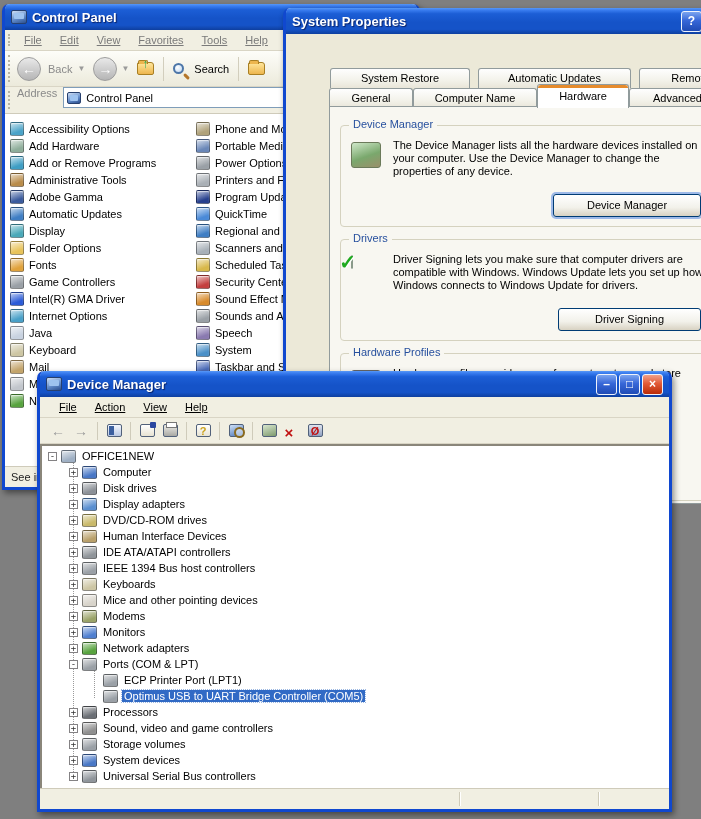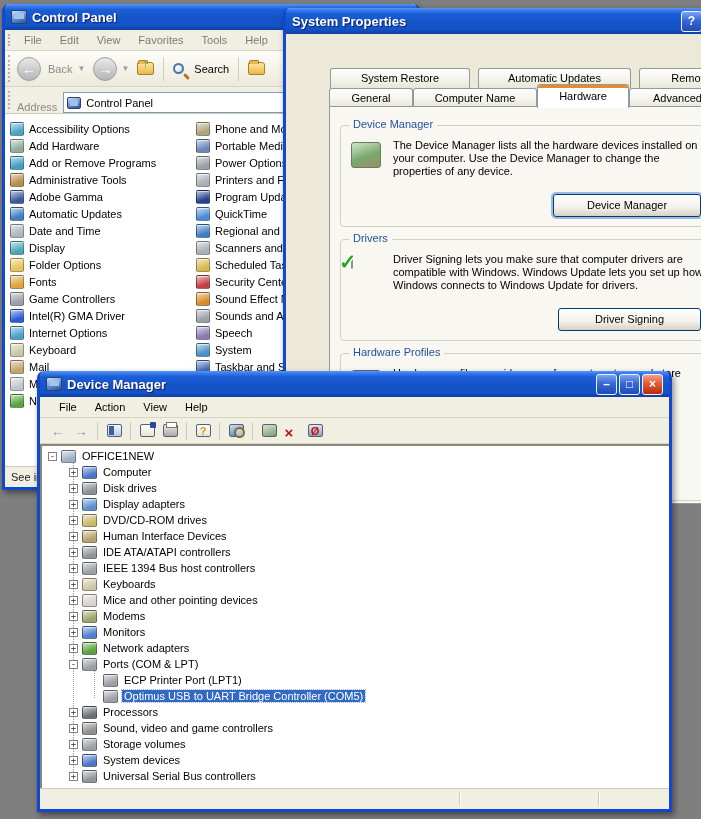--- a/index.html
+++ b/index.html
@@ -12,39 +12,39 @@
   .tbar { height:26px; flex:0 0 26px; display:flex; align-items:center; gap:5px; padding:0 6px 0 6px; border-radius:5px 5px 0 0;
           background:linear-gradient(180deg,#5898f6 0%,#3a7df0 8%,#1c5ed6 22%,#1553c8 55%,#1553c8 82%,#0e3f9f 100%); }
   .ttext { color:#fff; font-weight:bold; font-size:13px; text-shadow:1px 1px 1px rgba(0,0,40,.6); white-space:nowrap; }
   .wicon { width:16px; height:14px; border-radius:2px; background:linear-gradient(160deg,#cfe0f6,#5d87c6 60%,#2c4f8e); border:1px solid #27406e; position:relative; }
   .wicon:after{ content:""; position:absolute; left:2px; top:2px; right:2px; height:6px; background:#9ec3ef; border-radius:1px;}
   .cap-btns { margin-left:auto; display:flex; gap:2px; }
   .cap { width:21px; height:21px; border:1px solid #eef2fb; border-radius:3px; color:#fff; font-weight:bold; font-size:12px; line-height:18px; text-align:center;
          background:linear-gradient(180deg,#7ba4ef,#3767d8 45%,#1f4bb5); }
   .cap.close { background:linear-gradient(180deg,#f0a089,#e25b37 45%,#b92b08); }
   .menubar { display:flex; align-items:center; height:21px; flex:0 0 21px; background:#f1efe2; border-bottom:1px solid #d9d5c5; position:relative; padding-left:10px;}
-  .menubar .mitem { padding:3px 9px; cursor:default; }
+  .menubar .mitem { padding:3px 9px; cursor:default;text-decoration:underline; }
   .grip { position:absolute; left:3px; top:4px; bottom:4px; width:3px; border-left:2px dotted #b8b4a2; }
 
   
   #cp-win { left:2px; top:4px; width:418px; height:486px; z-index:1; background:#ece9d8; }
   #cp-menu .mitem { color:#7a7a7a; }
   .cp-toolbar { height:36px; flex:0 0 36px; display:flex; align-items:center; gap:4px; padding-left:12px; position:relative;
                 background:linear-gradient(180deg,#fdfdf9,#eceadb); border-bottom:1px solid #d9d5c5; }
   .navcirc { width:24px; height:24px; border-radius:50%; border:1px solid #9d9d9d; color:#fff; font-size:14px; line-height:22px; text-align:center;
              background:linear-gradient(180deg,#e9e9e9,#b5b5b5); }
   .navlabel { color:#8a8a8a; margin:0 1px 0 3px; }
   .caret { color:#9a9a9a; font-size:8px; margin-right:4px; }
   .tsep { width:1px; height:24px; background:#d2cebd; margin:0 5px; }
   .fold { width:17px; height:13px; background:linear-gradient(180deg,#ffe69a,#edb64e); border:1px solid #a87f23; border-radius:2px 3px 2px 2px; position:relative; }
   .fold:before{ content:""; position:absolute; top:-3px; left:0; width:8px; height:3px; background:#edb64e; border:1px solid #a87f23; border-bottom:none; border-radius:2px 2px 0 0;}
   .uparrow { position:absolute; left:4px; top:-6px; color:#1f9e28; font-weight:bold; font-size:12px; text-shadow:0 0 1px #fff; }
   .mag { width:11px; height:11px; border:2px solid #4d76a8; border-radius:50%; position:relative; background:radial-gradient(circle at 35% 35%,#fff,#bcd6f2); }
   .mag:after { content:""; position:absolute; width:7px; height:3px; background:#b4762a; transform:rotate(45deg); left:8px; top:10px; border-radius:2px; }
-  .cp-address { height:27px; flex:0 0 27px; display:flex; align-items:flex-end; gap:6px; background:#f1efe2; border-bottom:1px solid #cfcbba; padding-left:12px; position:relative;}
+  .cp-address { height:27px; flex:0 0 27px; display:flex; align-items:flex-start; gap:6px; background:#f1efe2; border-bottom:1px solid #cfcbba; padding-left:12px; position:relative;}
   .addr-label { color:#8a8a8a; }
   .addr-combo { flex:1; height:21px; margin-right:0; background:#fff; border:1px solid #7f9db9; display:flex; align-items:center; gap:5px; padding-left:3px; }
   .cp-content { flex:1; background:#fff; position:relative; overflow:hidden; padding-top:20px; }
   .cp-col { position:absolute; top:6px; left:5px; width:190px; }
   .cp-col.right { left:191px; width:230px; }
   .cp-item { height:17px; display:flex; align-items:center; gap:5px; white-space:nowrap; overflow:hidden; }
   .ico14 { width:14px; height:14px; flex:0 0 14px; border-radius:2px; border:1px solid rgba(0,0,0,.35); box-shadow:inset 0 1px 1px rgba(255,255,255,.6); }
   .cp-status { height:21px; flex:0 0 21px; background:#f1efe2; border-top:1px solid #cfcbba; display:flex; align-items:center; padding-left:6px; color:#222; }
 
   
@@ -164,24 +164,20 @@
             <span data-name="item-label">Administrative Tools</span>
           </div>
           <div class="cp-item" data-name="control-panel-item-adobe-gamma">
             <span class="ico14" data-name="adobe-gamma-icon" style="background: linear-gradient(160deg, rgb(255, 255, 255) -30%, rgb(58, 90, 156) 70%);"></span>
             <span data-name="item-label">Adobe Gamma</span>
           </div>
           <div class="cp-item" data-name="control-panel-item-automatic-updates">
             <span class="ico14" data-name="automatic-updates-icon" style="background: linear-gradient(160deg, rgb(255, 255, 255) -30%, rgb(63, 126, 196) 70%);"></span>
             <span data-name="item-label">Automatic Updates</span>
           </div>
-          <div class="cp-item" data-name="control-panel-item-date-and-time">
-            <span class="ico14" data-name="date-and-time-icon" style="background: linear-gradient(160deg, rgb(255, 255, 255) -30%, rgb(176, 182, 189) 70%);"></span>
-            <span data-name="item-label">Date and Time</span>
-          </div>
           <div class="cp-item" data-name="control-panel-item-display">
             <span class="ico14" data-name="display-icon" style="background: linear-gradient(160deg, rgb(255, 255, 255) -30%, rgb(73, 168, 184) 70%);"></span>
             <span data-name="item-label">Display</span>
           </div>
           <div class="cp-item" data-name="control-panel-item-folder-options">
             <span class="ico14" data-name="folder-options-icon" style="background: linear-gradient(160deg, rgb(255, 255, 255) -30%, rgb(232, 195, 90) 70%);"></span>
             <span data-name="item-label">Folder Options</span>
           </div>
           <div class="cp-item" data-name="control-panel-item-fonts">
             <span class="ico14" data-name="fonts-icon" style="background: linear-gradient(160deg, rgb(255, 255, 255) -30%, rgb(224, 162, 60) 70%);"></span>
@@ -191,20 +187,24 @@
             <span class="ico14" data-name="game-controllers-icon" style="background: linear-gradient(160deg, rgb(255, 255, 255) -30%, rgb(154, 160, 166) 70%);"></span>
             <span data-name="item-label">Game Controllers</span>
           </div>
           <div class="cp-item" data-name="control-panel-item-intel-r-gma-driver">
             <span class="ico14" data-name="intel-gma-driver-icon" style="background: linear-gradient(160deg, rgb(255, 255, 255) -30%, rgb(43, 91, 215) 70%);"></span>
             <span data-name="item-label">Intel(R) GMA Driver</span>
           </div>
           <div class="cp-item" data-name="control-panel-item-internet-options">
             <span class="ico14" data-name="internet-options-icon" style="background: linear-gradient(160deg, rgb(255, 255, 255) -30%, rgb(73, 160, 200) 70%);"></span>
             <span data-name="item-label">Internet Options</span>
+          </div>
+          <div class="cp-item" data-name="control-panel-item-java">
+            <span class="ico14" data-name="java-icon" style="background: linear-gradient(160deg, rgb(255, 255, 255) -30%, rgb(200, 210, 224) 70%);"></span>
+            <span data-name="item-label">Java</span>
           </div>
           <div class="cp-item" data-name="control-panel-item-keyboard">
             <span class="ico14" data-name="keyboard-icon" style="background: linear-gradient(160deg, rgb(255, 255, 255) -30%, rgb(205, 198, 164) 70%);"></span>
             <span data-name="item-label">Keyboard</span>
           </div>
           <div class="cp-item" data-name="control-panel-item-mail">
             <span class="ico14" data-name="mail-icon" style="background: linear-gradient(160deg, rgb(255, 255, 255) -30%, rgb(195, 164, 107) 70%);"></span>
             <span data-name="item-label">Mail</span>
           </div>
           <div class="cp-item" data-name="control-panel-item-mouse">

